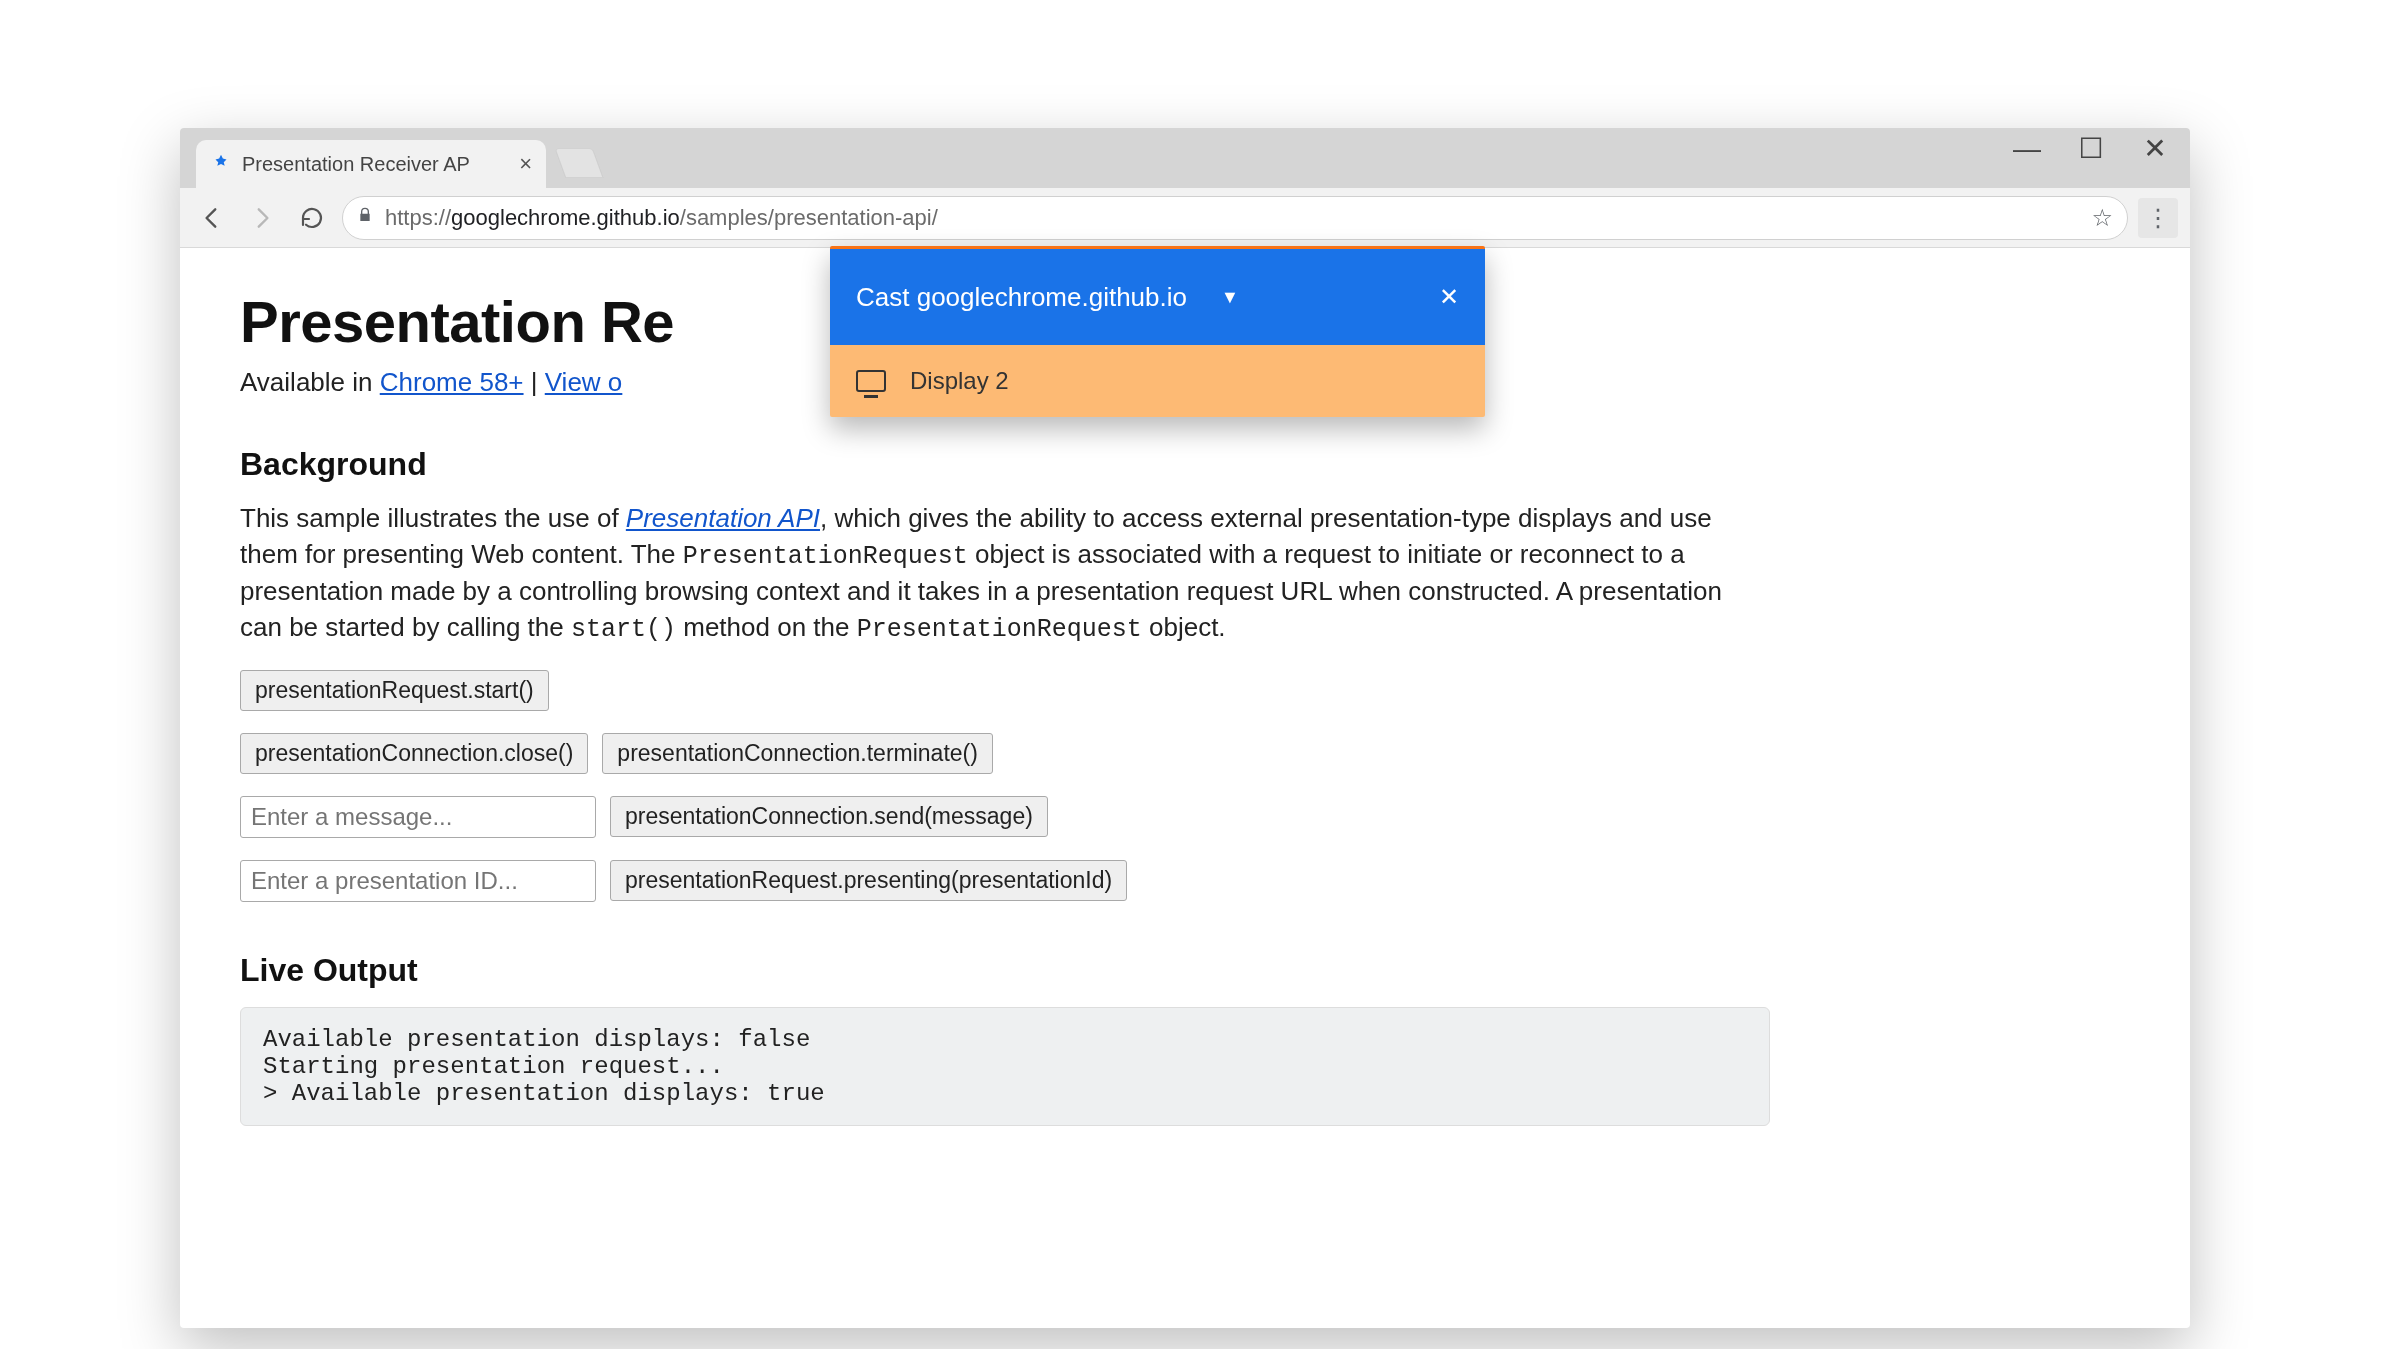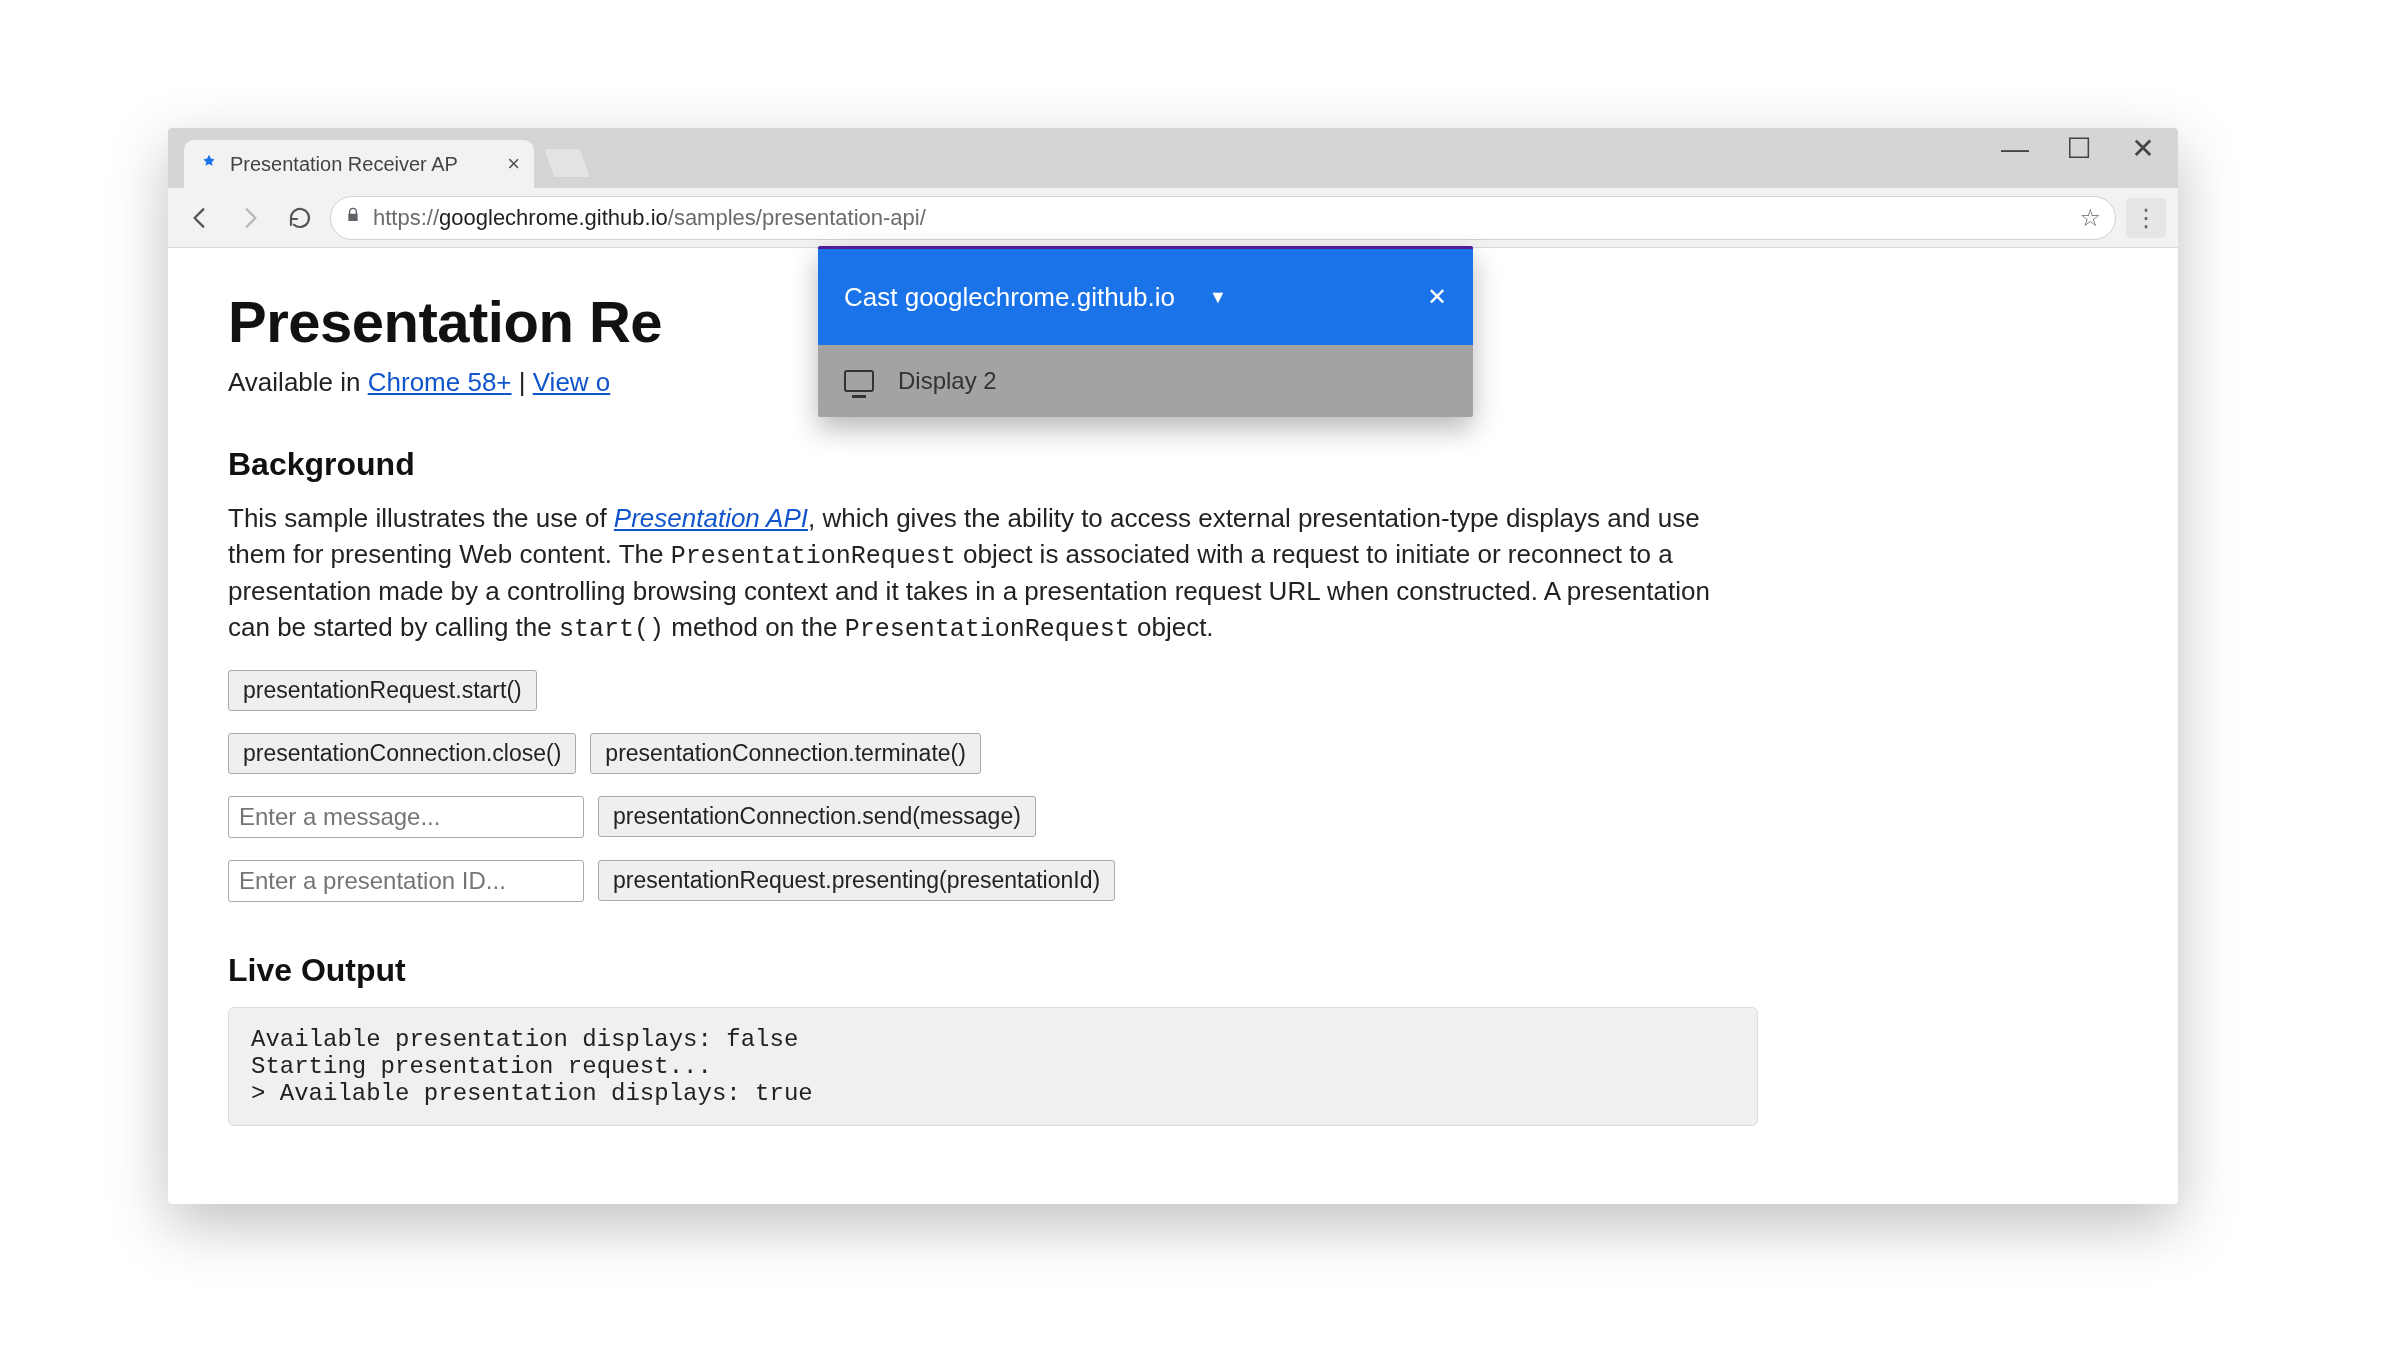--- a/index.html
+++ b/index.html
@@ -1,19 +1,19 @@
 <!DOCTYPE html>
 <html><head>
 <meta charset="utf-8">
 <style>
   * { box-sizing: border-box; margin: 0; padding: 0; }
   html, body { width: 100%; height: 100%; background: #fff; font-family: Arial, Helvetica, sans-serif; }
   .stage { width: 2398px; height: 1349px; position: relative; background: #fff; }
   .browser {
-    position: absolute; top: 128px; left: 168px; width: 2010px; height: 1076px;
+    position: absolute; top: 128px; left: 180px; width: 2010px; height: 1200px;
     background: #fff; border-radius: 4px; box-shadow: 0 20px 60px rgba(0,0,0,0.25);
     overflow: hidden;
   }
   
   .tabstrip {
     height: 60px; background: #d5d5d5; display: flex; align-items: flex-end; padding-left: 16px;
     position: relative;
   }
   .tab {
     background: #f2f2f2; height: 48px; min-width: 350px; display: flex; align-items: center;
@@ -69,22 +69,22 @@
     padding: 6px 10px; border-radius:3px; width: 356px;
   }
   .output {
     margin-top: 14px; background:#eef0f1; border:1px solid #ddd; border-radius:6px;
     padding: 18px 22px; font-family:"Courier New",monospace; font-size:24px; color:#222;
     white-space: pre; max-width: 1530px;
   }
 
   
   .cast {
-    position: absolute; top: 118px; left: 650px; width: 655px; background:#a3a3a3;
-    box-shadow: 0 12px 28px rgba(0,0,0,0.28); border-top: 3px solid #4c1d95;
+    position: absolute; top: 118px; left: 650px; width: 655px; background:#fdba74;
+    box-shadow: 0 12px 28px rgba(0,0,0,0.28); border-top: 3px solid #f97316;
     border-radius: 2px; overflow: hidden;
   }
   .cast-head {
     background:#1a73e8; color:#fff; height: 96px; display:flex; align-items:center;
     padding: 0 26px; font-size: 26px; gap: 14px;
   }
   .cast-head .chev { font-size:18px; margin-left: 20px;}
   .cast-head .x { margin-left:auto; font-size:24px; font-weight:300;}
   .cast-body { padding: 22px 26px; display:flex; align-items:center; gap:24px; }
   .cast-body .dev { font-size:24px; color:#333; }

